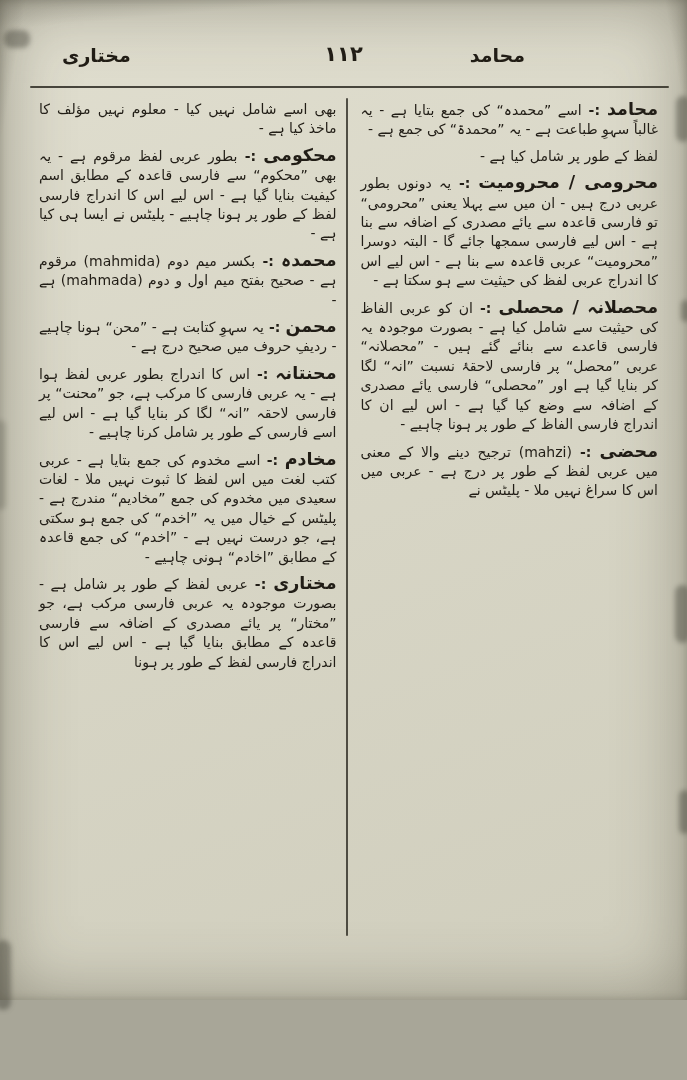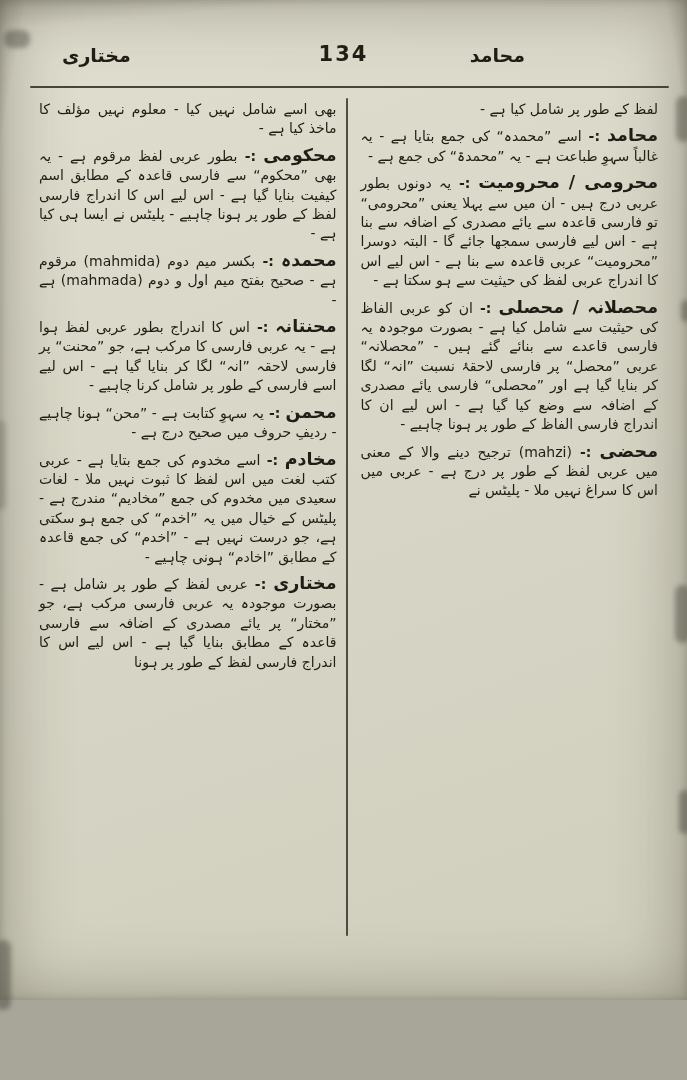--- a/index.html
+++ b/index.html
@@ -54,41 +54,41 @@
   .sm-6{left:4px;top:30px;width:26px;height:18px;}
   .sm-7{left:-6px;top:420px;width:12px;height:90px;opacity:.5;}
 </style>
 </head>
 <body>
 
 <div class="page">
 
   <div class="header">
     <span class="running-head rh-left">مختاری</span>
-    <span class="page-num">134</span>
+    <span class="page-num">۱۱۲</span>
     <span class="running-head rh-right">محامد</span>
   </div>
 
   <div class="header-rule"></div>
 
   <div class="columns">
     <div class="col">
+        <div class="entry"><span class="headword">محامد</span><span class="sep"> :- </span><span class="entry-text">اسے ”محمدہ“ کی جمع بتایا ہے - یہ غالباً سہوِ طباعت ہے - یہ ”محمدۃ“ کی جمع ہے -</span></div>
         <div class="entry"><span class="entry-text">لفظ کے طور پر شامل کیا ہے -</span></div>
-        <div class="entry"><span class="headword">محامد</span><span class="sep"> :- </span><span class="entry-text">اسے ”محمدہ“ کی جمع بتایا ہے - یہ غالباً سہوِ طباعت ہے - یہ ”محمدۃ“ کی جمع ہے -</span></div>
         <div class="entry"><span class="headword">محرومی / محرومیت</span><span class="sep"> :- </span><span class="entry-text">یہ دونوں بطور عربی درج ہیں - ان میں سے پہلا یعنی ”محرومی“ تو فارسی قاعدہ سے یائے مصدری کے اضافہ سے بنا ہے - اس لیے فارسی سمجھا جائے گا - البتہ دوسرا ”محرومیت“ عربی قاعدہ سے بنا ہے - اس لیے اس کا اندراج عربی لفظ کی حیثیت سے ہو سکتا ہے -</span></div>
         <div class="entry"><span class="headword">محصلانہ / محصلی</span><span class="sep"> :- </span><span class="entry-text">ان کو عربی الفاظ کی حیثیت سے شامل کیا ہے - بصورت موجودہ یہ فارسی قاعدے سے بنائے گئے ہیں - ”محصلانہ“ عربی ”محصل“ پر فارسی لاحقۂ نسبت ”انہ“ لگا کر بنایا گیا ہے اور ”محصلی“ فارسی یائے مصدری کے اضافہ سے وضع کیا گیا ہے - اس لیے ان کا اندراج فارسی الفاظ کے طور پر ہونا چاہیے -</span></div>
         <div class="entry"><span class="headword">محضی</span><span class="sep"> :- </span><span class="entry-text">(mahzi) ترجیح دینے والا کے معنی میں عربی لفظ کے طور پر درج ہے - عربی میں اس کا سراغ نہیں ملا - پلیٹس نے</span></div>
       </div>
     <div class="divider"></div>
     <div class="col">
         <div class="entry"><span class="entry-text">بھی اسے شامل نہیں کیا - معلوم نہیں مؤلف کا ماخذ کیا ہے -</span></div>
         <div class="entry"><span class="headword">محکومی</span><span class="sep"> :- </span><span class="entry-text">بطور عربی لفظ مرقوم ہے - یہ بھی ”محکوم“ سے فارسی قاعدہ کے مطابق اسم کیفیت بنایا گیا ہے - اس لیے اس کا اندراج فارسی لفظ کے طور پر ہونا چاہیے - پلیٹس نے ایسا ہی کیا ہے -</span></div>
         <div class="entry"><span class="headword">محمدہ</span><span class="sep"> :- </span><span class="entry-text">بکسر میم دوم (mahmida) مرقوم ہے - صحیح بفتح میم اول و دوم (mahmada) ہے -</span></div>
+        <div class="entry"><span class="headword">محمن</span><span class="sep"> :- </span><span class="entry-text">یہ سہوِ کتابت ہے - ”محن“ ہونا چاہیے - ردیفِ حروف میں صحیح درج ہے -</span></div>
         <div class="entry"><span class="headword">محنتانہ</span><span class="sep"> :- </span><span class="entry-text">اس کا اندراج بطور عربی لفظ ہوا ہے - یہ عربی فارسی کا مرکب ہے، جو ”محنت“ پر فارسی لاحقہ ”انہ“ لگا کر بنایا گیا ہے - اس لیے اسے فارسی کے طور پر شامل کرنا چاہیے -</span></div>
-        <div class="entry"><span class="headword">محمن</span><span class="sep"> :- </span><span class="entry-text">یہ سہوِ کتابت ہے - ”محن“ ہونا چاہیے - ردیفِ حروف میں صحیح درج ہے -</span></div>
         <div class="entry"><span class="headword">مخادم</span><span class="sep"> :- </span><span class="entry-text">اسے مخدوم کی جمع بتایا ہے - عربی کتب لغت میں اس لفظ کا ثبوت نہیں ملا - لغات سعیدی میں مخدوم کی جمع ”مخادیم“ مندرج ہے - پلیٹس کے خیال میں یہ ”اخدم“ کی جمع ہو سکتی ہے، جو درست نہیں ہے - ”اخدم“ کی جمع قاعدہ کے مطابق ”اخادم“ ہونی چاہیے -</span></div>
         <div class="entry"><span class="headword">مختاری</span><span class="sep"> :- </span><span class="entry-text">عربی لفظ کے طور پر شامل ہے - بصورت موجودہ یہ عربی فارسی مرکب ہے، جو ”مختار“ پر یائے مصدری کے اضافہ سے فارسی قاعدہ کے مطابق بنایا گیا ہے - اس لیے اس کا اندراج فارسی لفظ کے طور پر ہونا</span></div>
       </div>
   </div>
 
   <div class="smudge sm-1"></div>
   <div class="smudge sm-2"></div>
   <div class="smudge sm-3"></div>
   <div class="smudge sm-4"></div>
   <div class="smudge sm-5"></div>

